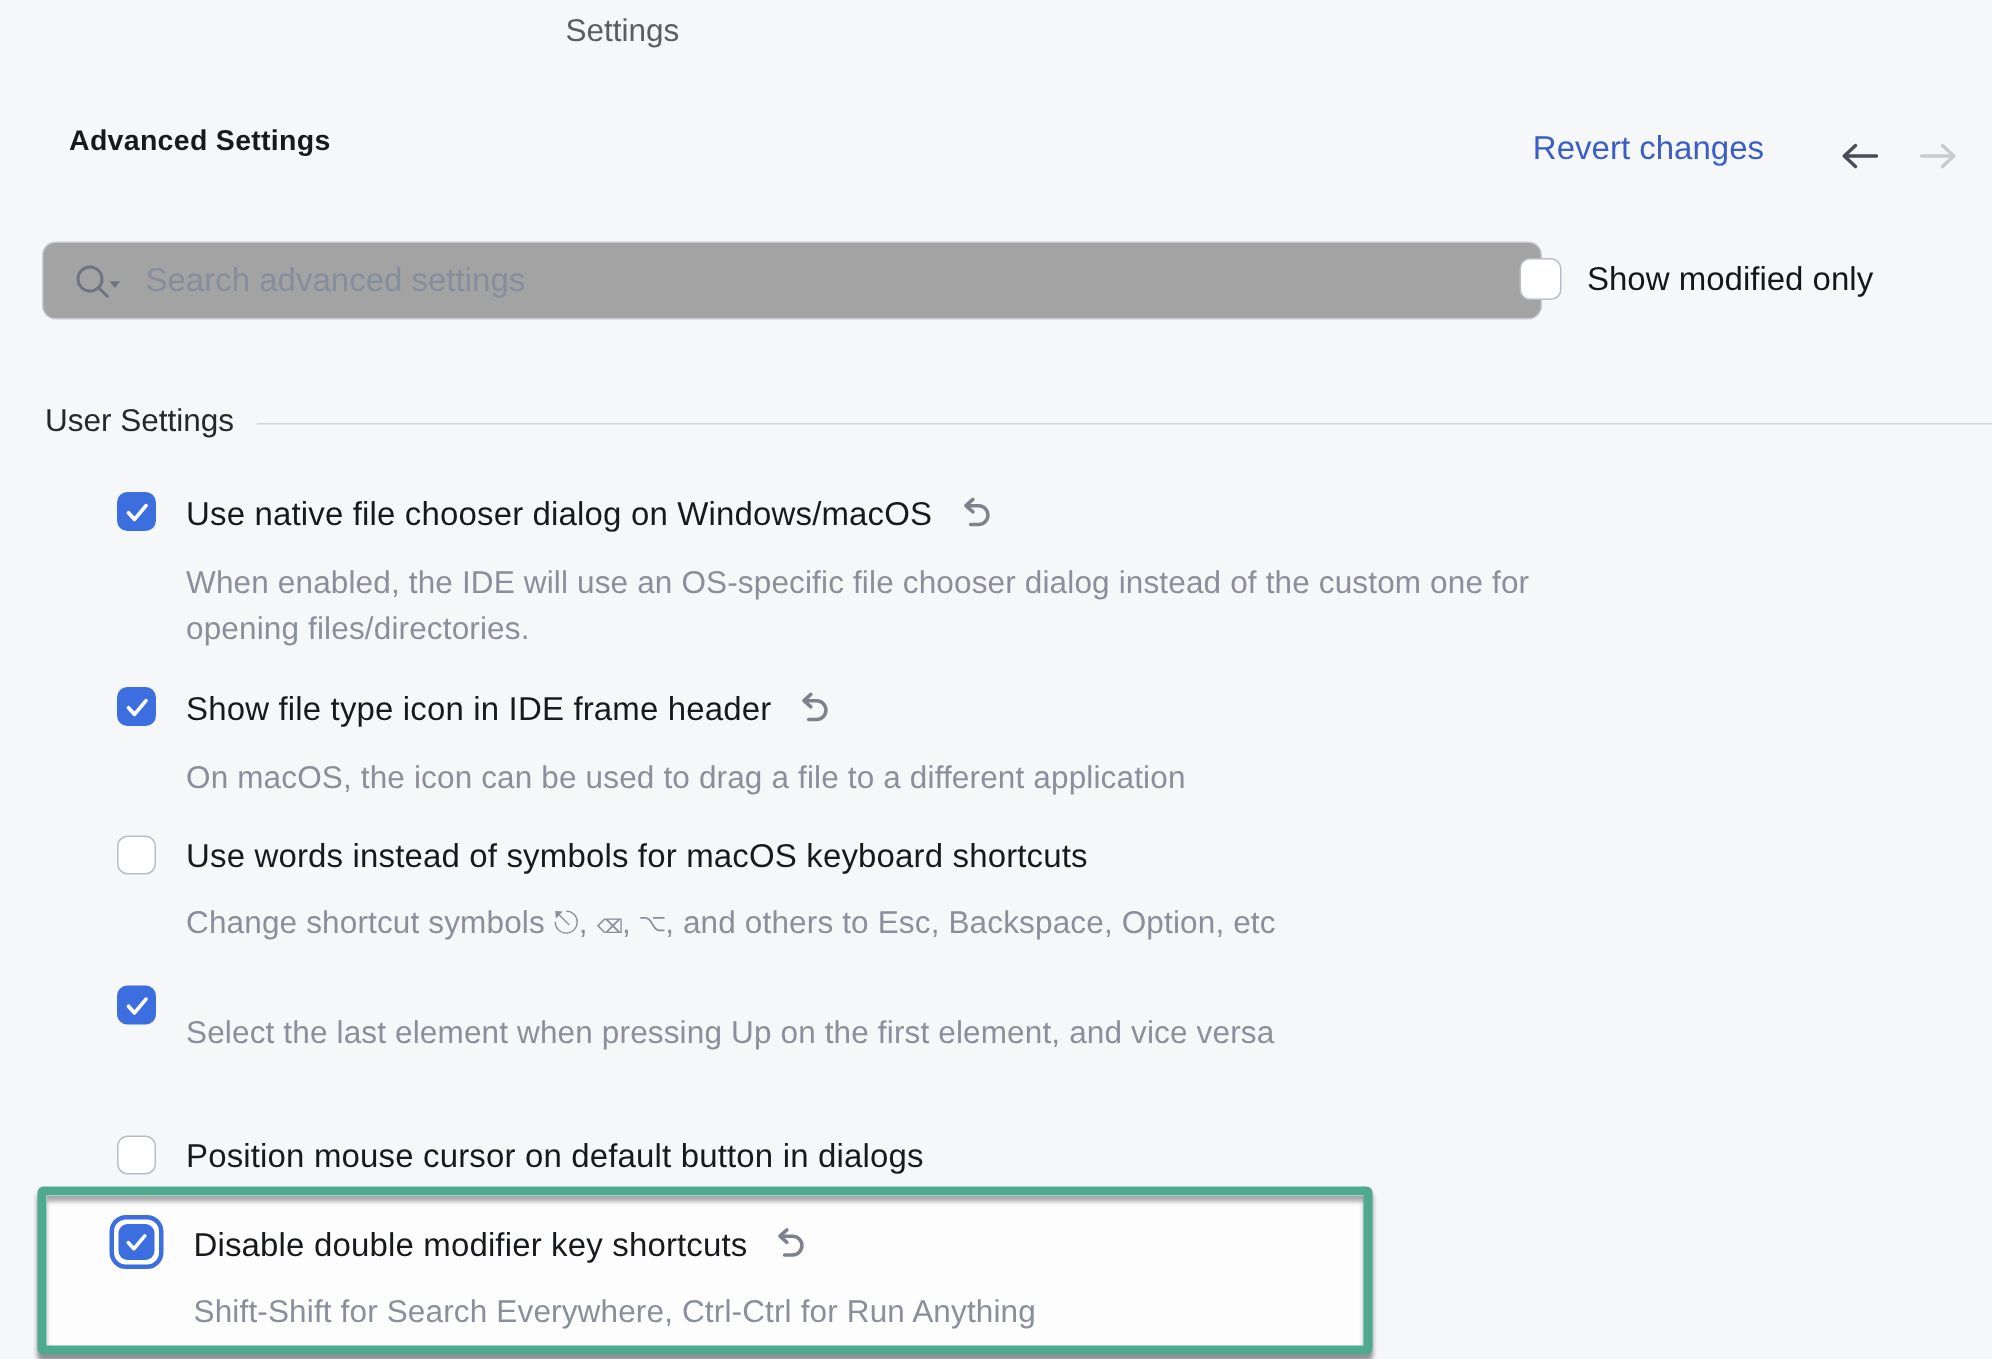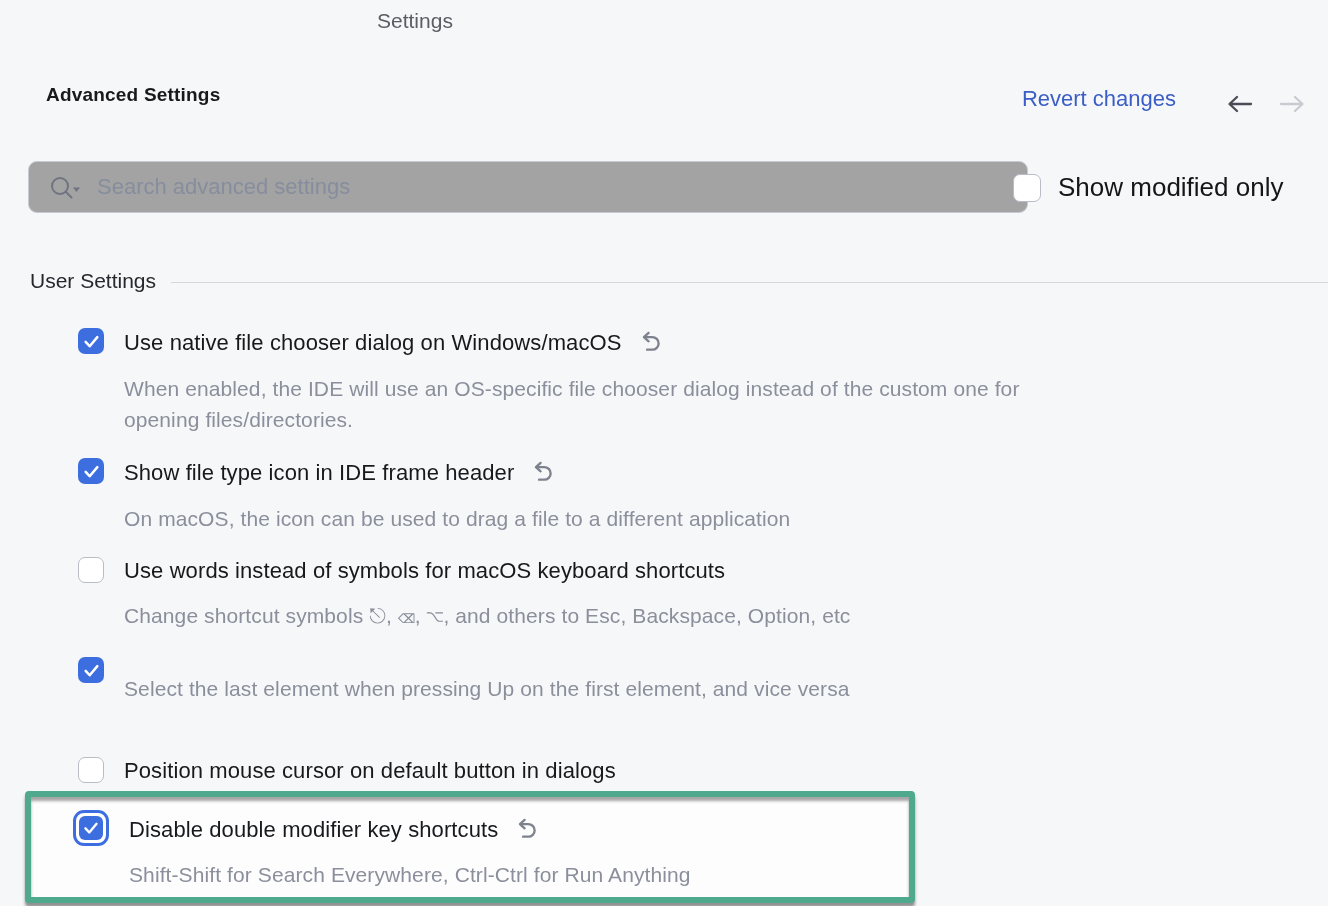--- a/index.html
+++ b/index.html
@@ -48,21 +48,21 @@
     flex: 1; border: none; outline: none; background: transparent;
     font-family: "Liberation Sans", sans-serif;
     font-size: 22px; color: #1b1d21; padding-left: 8px;
   }
   .search-input::placeholder { color: #868d9c; }
 
   .modified-wrap {
     left: 1013px; top: 172px;
     display: flex; align-items: center; gap: 17px;
   }
-  .modified-label { font-size: 26px; color: #14161a; }
+  .modified-label { font-size: 22px; color: #14161a; }
 
   
   .section-row {
     left: 30px; top: 269px; right: 0;
     display: flex; align-items: center; gap: 15px;
   }
   .section-title { font-size: 21px; color: #26282d; white-space: nowrap; }
   .section-line { flex: 1; height: 0; border-top: 1.5px solid #d5d8dd; margin-top: 2px; }
 
   

